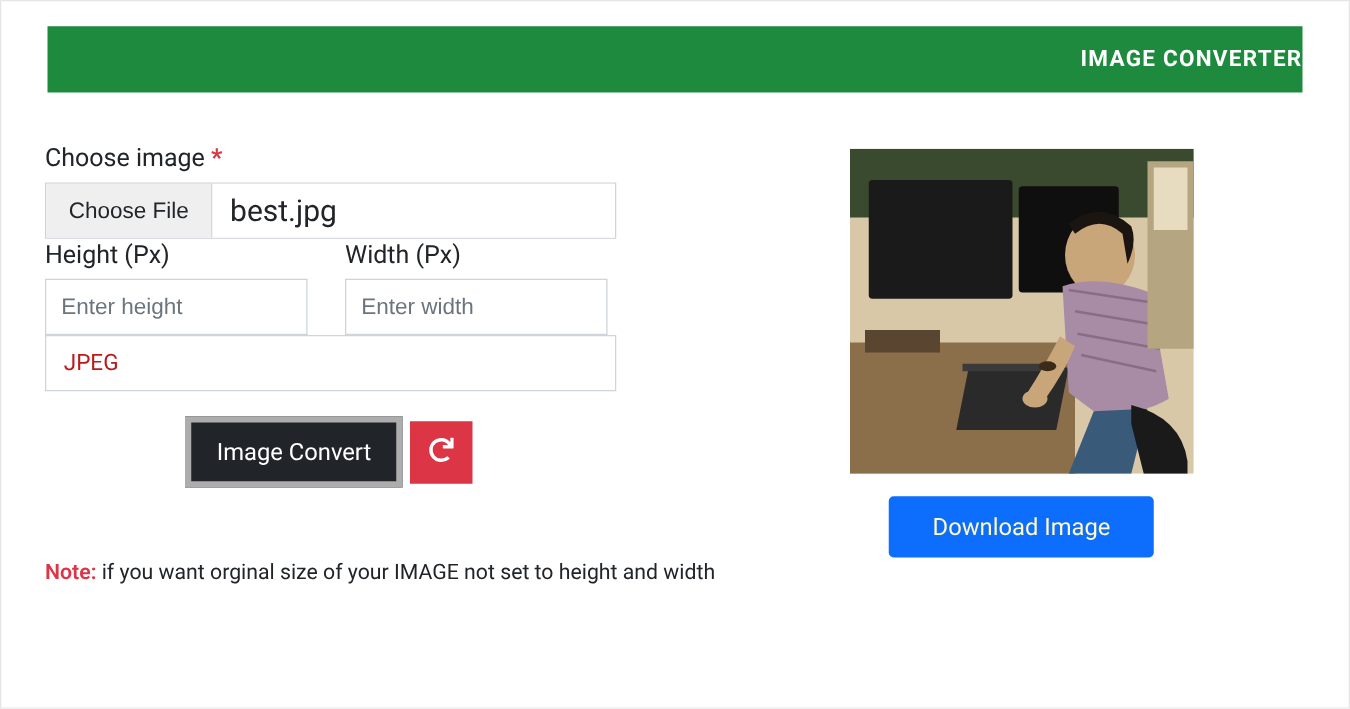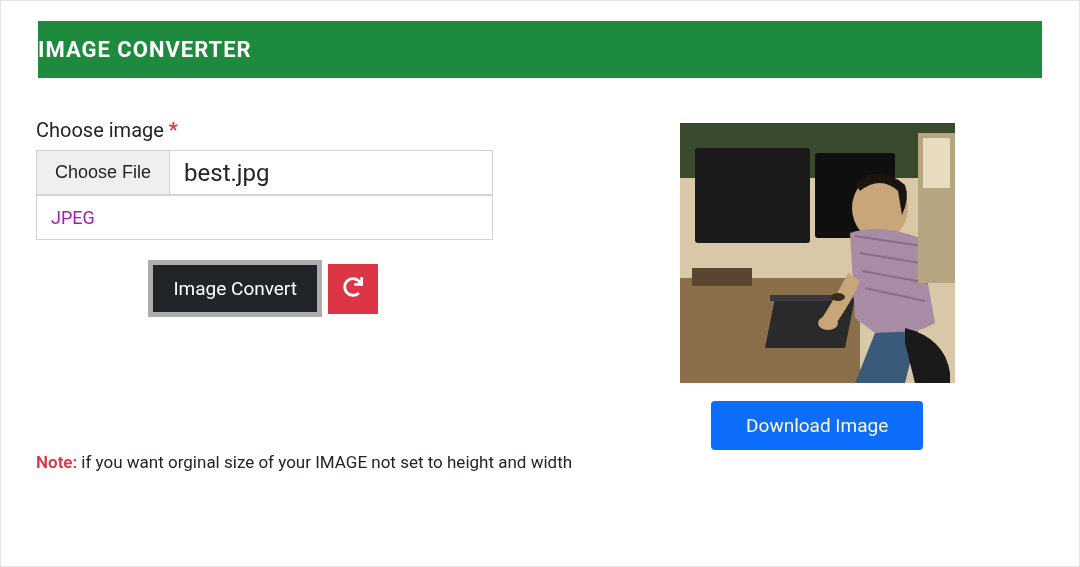--- a/index.html
+++ b/index.html
@@ -15,23 +15,23 @@
     .container {
       width: 1080px;
       height: 567px;
       border: 1px solid #e5e5e5;
       padding: 20px 15px;
       position: relative;
     }
     .header-bar {
       background: #1e8a3e;
       color: #fff;
-      text-align: left;
+      text-align: right;
       padding: 16px 0;
-      font-size: 22px;
+      font-size: 18px;
       font-weight: 700;
       letter-spacing: 1px;
       font-family: -apple-system, BlinkMacSystemFont, "Segoe UI", Roboto, Arial, sans-serif;
       margin: 0 22px;
     }
     .content {
       display: flex;
       padding: 40px 20px 0 20px;
     }
     .left-col {
@@ -104,21 +104,21 @@
     }
     .select-wrap {
       width: 457px;
       height: 45px;
       border: 1px solid #ced4da;
       background: #fff;
       display: flex;
       align-items: center;
       padding: 0 14px;
       font-size: 18px;
-      color: #a21caf;
+      color: #b91c1c;
       cursor: pointer;
     }
     .button-row {
       display: flex;
       align-items: center;
       justify-content: center;
       gap: 6px;
       margin-top: 20px;
       padding-right: 70px;
     }
@@ -187,20 +187,30 @@
         <label class="form-label">
           <span>Choose image</span>
           <span class="required">*</span>
         </label>
         <div class="file-input-wrap">
           <button class="file-button">Choose File</button>
           <div class="file-name">best.jpg</div>
         </div>
       </div>
 
+      <div class="form-group dim-row">
+        <div class="dim-col">
+          <label class="form-label">Height (Px)</label>
+          <input type="text" class="text-input" placeholder="Enter height" style="">
+        </div>
+        <div class="dim-col">
+          <label class="form-label">Width (Px)</label>
+          <input type="text" class="text-input" placeholder="Enter width" style="">
+        </div>
+      </div>
 
       <div class="form-group">
         <div class="select-wrap">
           <span>JPEG</span>
         </div>
       </div>
 
       <div class="button-row">
         <button class="convert-btn">Image Convert</button>
         <button class="reset-btn">

